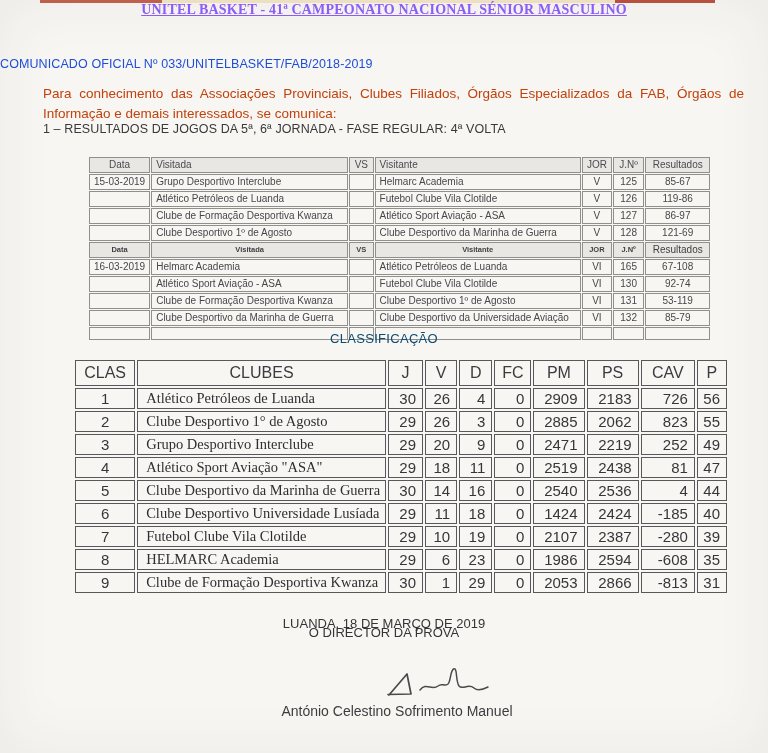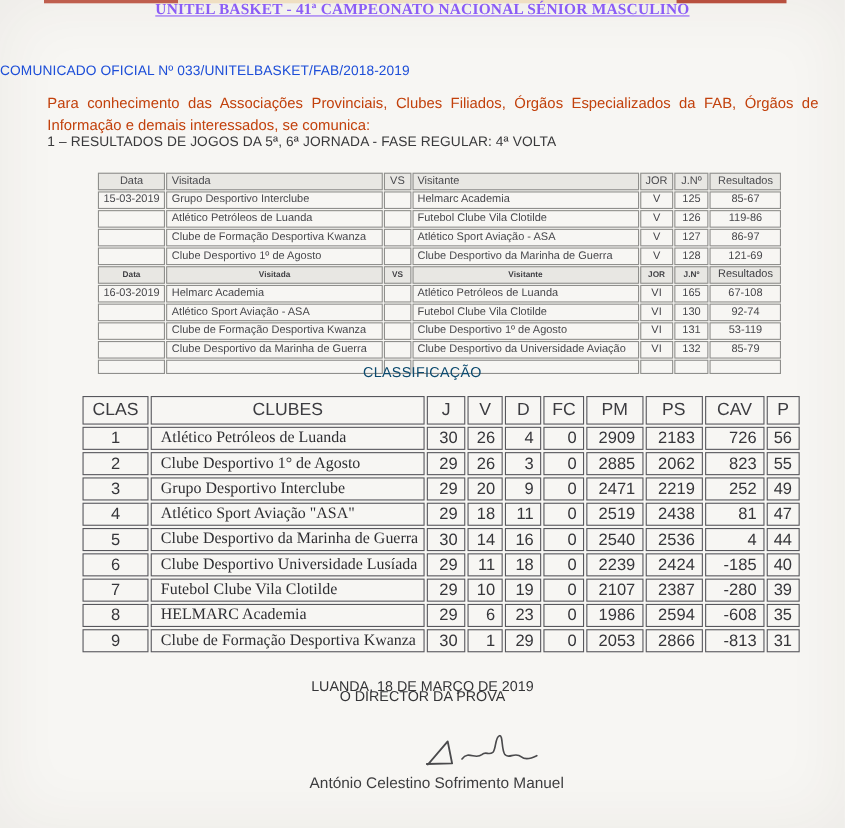--- a/index.html
+++ b/index.html
@@ -319,21 +319,21 @@
       <td class="r">4</td>
       <td class="r">44</td>
     </tr>
     <tr>
       <td class="c">6</td>
       <td class="club">Clube Desportivo Universidade Lusíada</td>
       <td class="r">29</td>
       <td class="r">11</td>
       <td class="r">18</td>
       <td class="r">0</td>
-      <td class="r">2239</td>
+      <td class="r">1424</td>
       <td class="r">2424</td>
       <td class="r">-185</td>
       <td class="r">40</td>
     </tr>
     <tr>
       <td class="c">7</td>
       <td class="club">Futebol Clube Vila Clotilde</td>
       <td class="r">29</td>
       <td class="r">10</td>
       <td class="r">19</td>

